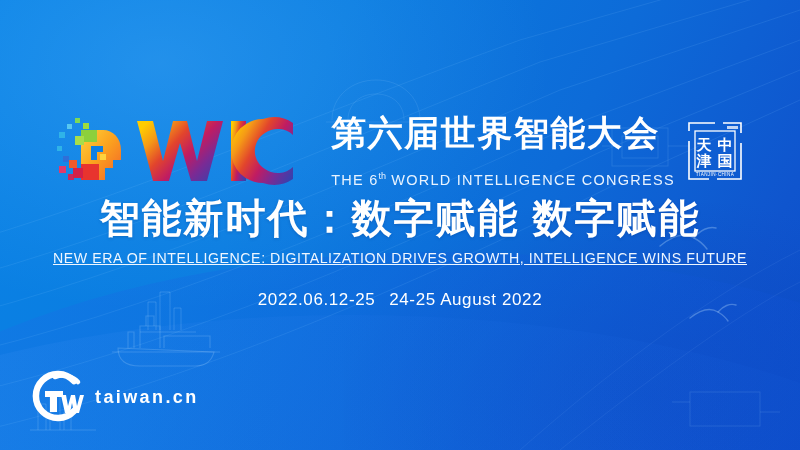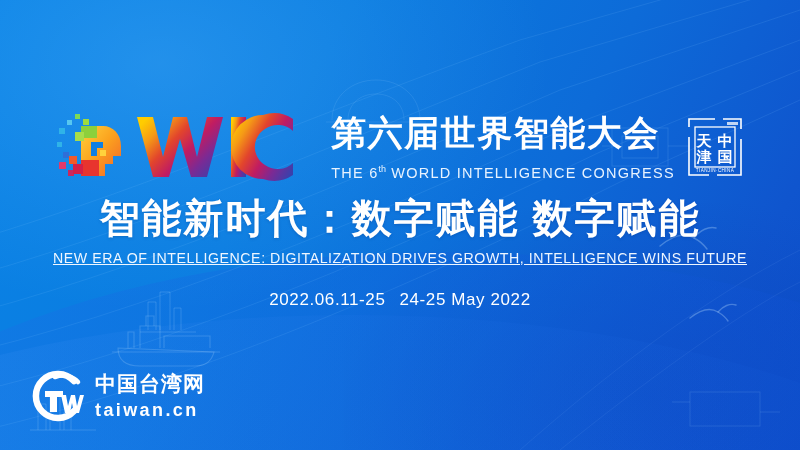--- a/index.html
+++ b/index.html
@@ -117,21 +117,21 @@
     letter-spacing: 1.5px;
     white-space: nowrap;
   }
   .title-en {
     color: #e8f3ff;
     font-size: 14.5px;
     line-height: 19px;
     font-weight: 500;
     letter-spacing: 1.25px;
     white-space: nowrap;
-    margin-top: 6px;
+    margin-top: 13px;
   }
   .title-en sup {
     font-size: 9px;
     vertical-align: super;
     letter-spacing: 0;
   }
   .tj-badge {
     flex: none;
     width: 56px;
     height: 60px;
@@ -376,33 +376,32 @@
 
           <rect x="40" y="5" width="11" height="3" fill="#FFFFFF" opacity="0.75"></rect>
         </svg>
       </div>
     </div>
 
     <div class="headline">智能新时代：数字赋能 数字赋能</div>
 
     <div class="subhead">NEW ERA OF INTELLIGENCE: DIGITALIZATION DRIVES GROWTH, INTELLIGENCE WINS FUTURE</div>
 
-    <div class="dateline"><span>2022.06.11-25</span><span class="date-gap"></span><span>24-25 May 2022</span></div>
+    <div class="dateline"><span>2022.06.12-25</span><span class="date-gap"></span><span>24-25 August 2022</span></div>
 
     <div class="watermark">
       <svg class="wm-mark" viewBox="0 0 56 56">
 
         <path d="M44,13 A22,22 0 1 0 44,43" fill="none" stroke="#FFFFFF" stroke-width="6.5" stroke-linecap="round"></path>
 
         <path d="M25,9 C34,6 43,8 48,14" fill="none" stroke="#FFFFFF" stroke-width="4.5" stroke-linecap="round"></path>
 
         <path d="M15,23 L33,23 L33,29 L27,29 L27,44 L20,44 L20,29 L15,29 Z" fill="#FFFFFF"></path>
 
         <path d="M31,27 L36,27 L38,38 L41,27 L45,27 L47,38 L50,27 L54,27 L49,45 L44,45 L42,35 L40,45 L35,45 Z" fill="#FFFFFF"></path>
       </svg>
       <div class="wm-text">
-        <div class="wm-cn">中国台湾网</div>
         <div class="wm-en">taiwan.cn</div>
       </div>
     </div>
 
   </div>
 </div>
 
 </body></html>

